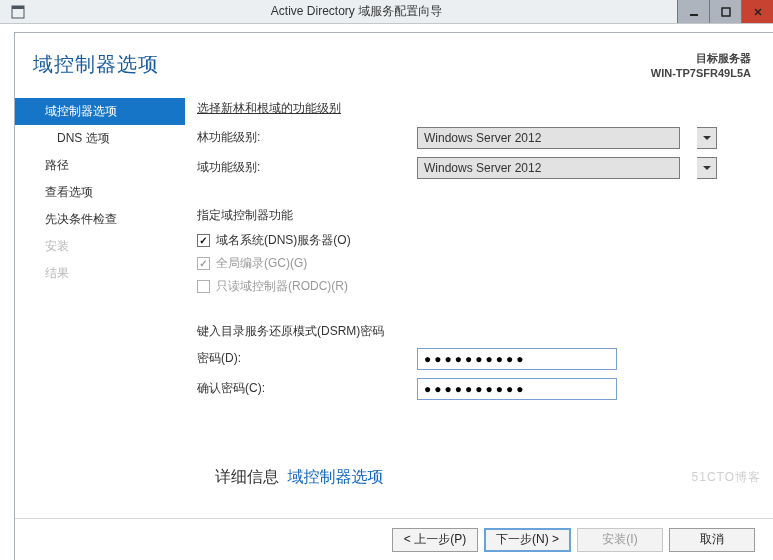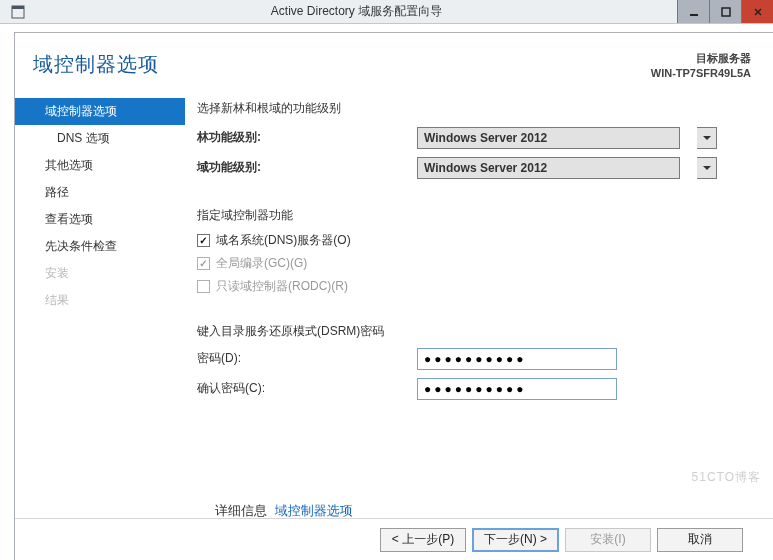--- a/index.html
+++ b/index.html
@@ -23,45 +23,45 @@
 
 .body { display: flex; height: 360px; }
 
 .nav { width: 170px; padding-top: 6px; }
 .nav-item { font-size: 12px; color: #333; padding: 5px 0 5px 30px; cursor: pointer; }
 .nav-sub { padding-left: 42px; }
 .nav-item.active { background: #1775c7; color: #fff; }
 .nav-item.disabled { color: #b8b8b8; cursor: default; }
 
 .content { flex: 1; padding: 8px 28px 0 12px; font-size: 12px; color: #333; }
-.section-label { margin-bottom: 10px; }
-.row { display: flex; align-items: center; margin-bottom: 8px; font-weight: bold; }
+.section-label { margin-bottom: 10px; text-decoration: underline; }
+.row { display: flex; align-items: center; margin-bottom: 8px; }
 .row label { width: 220px; }
 .sel { flex: 1; display: flex; max-width: 300px; gap: 17px; }
 .sel-box { flex: 1; height: 22px; border: 1px solid #7a7a7a; background: #e2e2e2; padding: 2px 6px; font-size: 12px; display: flex; align-items: center; }
 .sel-btn { width: 20px; height: 22px; border: 1px solid #7a7a7a; border-left: none; background: #e4e4e4; display: flex; align-items: center; justify-content: center; }
 .sel-btn::after { content: ""; border-left: 4px solid transparent; border-right: 4px solid transparent; border-top: 4px solid #333; }
 
 .subhead { margin-top: 28px; margin-bottom: 8px; }
 .cb-row { display: flex; align-items: center; margin-bottom: 6px; padding-left: 0; }
 .cb { width: 13px; height: 13px; border: 1px solid #707070; margin-right: 6px; display: flex; align-items: center; justify-content: center; font-size: 10px; background: #fff; }
 .cb.checked::after { content: "✓"; color: #000; font-weight: bold; }
 .cb.checked.disabled::after { color: #9a9a9a; }
 .cb.disabled { border-color: #b0b0b0; }
 .cb-label.disabled { color: #9a9a9a; }
 
 .pwd-row { display: flex; align-items: center; margin-bottom: 8px; }
 .pwd-row label { width: 220px; }
 .pwd-input { width: 200px; height: 22px; border: 1px solid #7a9fd4; padding: 2px 6px; font-size: 12px; letter-spacing: 3px; }
 
-.link-row { position: absolute; bottom: 40px; left: 200px; font-size: 13px; }
+.link-row { position: absolute; bottom: 72px; left: 200px; font-size: 16px; }
 .link-row a { color: #1166bb; text-decoration: none; margin-left: 4px; cursor: pointer; }
 .link-row span { color: #333; }
 
-.footer { position: absolute; bottom: 0; left: 0; right: 0; height: 42px; border-top: 1px solid #d8d8d8; display: flex; align-items: center; justify-content: flex-end; padding-right: 30px; gap: 6px; }
+.footer { position: absolute; bottom: 0; left: 0; right: 0; height: 42px; border-top: 1px solid #d8d8d8; display: flex; align-items: center; justify-content: flex-end; padding-right: 18px; gap: 6px; }
 .btn { min-width: 86px; height: 24px; font-size: 12px; border: 1px solid #9b9b9b; background: #f3f3f3; color: #222; padding: 0 10px; cursor: pointer; }
 .btn.default { border: 2px solid #6aa2da; }
 .btn.disabled { color: #9a9a9a; border-color: #c8c8c8; cursor: default; }
 
 .watermark { position: absolute; right: 12px; bottom: 74px; font-size: 12px; color: #cfcfcf; letter-spacing: 1px; pointer-events: none; transform: rotate(0deg); }
 </style>
 </head>
 <body>
 
 <div class="titlebar">
@@ -100,21 +100,20 @@
       <div style="font-weight:bold">目标服务器</div>
       <div style="font-weight:bold">WIN-TP7SFR49L5A</div>
     </div>
   </div>
 
   <div class="body">
 
     <div class="nav">
       <div class="nav-item active">域控制器选项</div>
       <div class="nav-item nav-sub">DNS 选项</div>
-      <div class="nav-item">其他选项</div>
       <div class="nav-item">路径</div>
       <div class="nav-item">查看选项</div>
       <div class="nav-item">先决条件检查</div>
       <div class="nav-item disabled">安装</div>
       <div class="nav-item disabled">结果</div>
     </div>
 
     <div class="content">
       <div class="section-label">选择新林和根域的功能级别</div>
 

